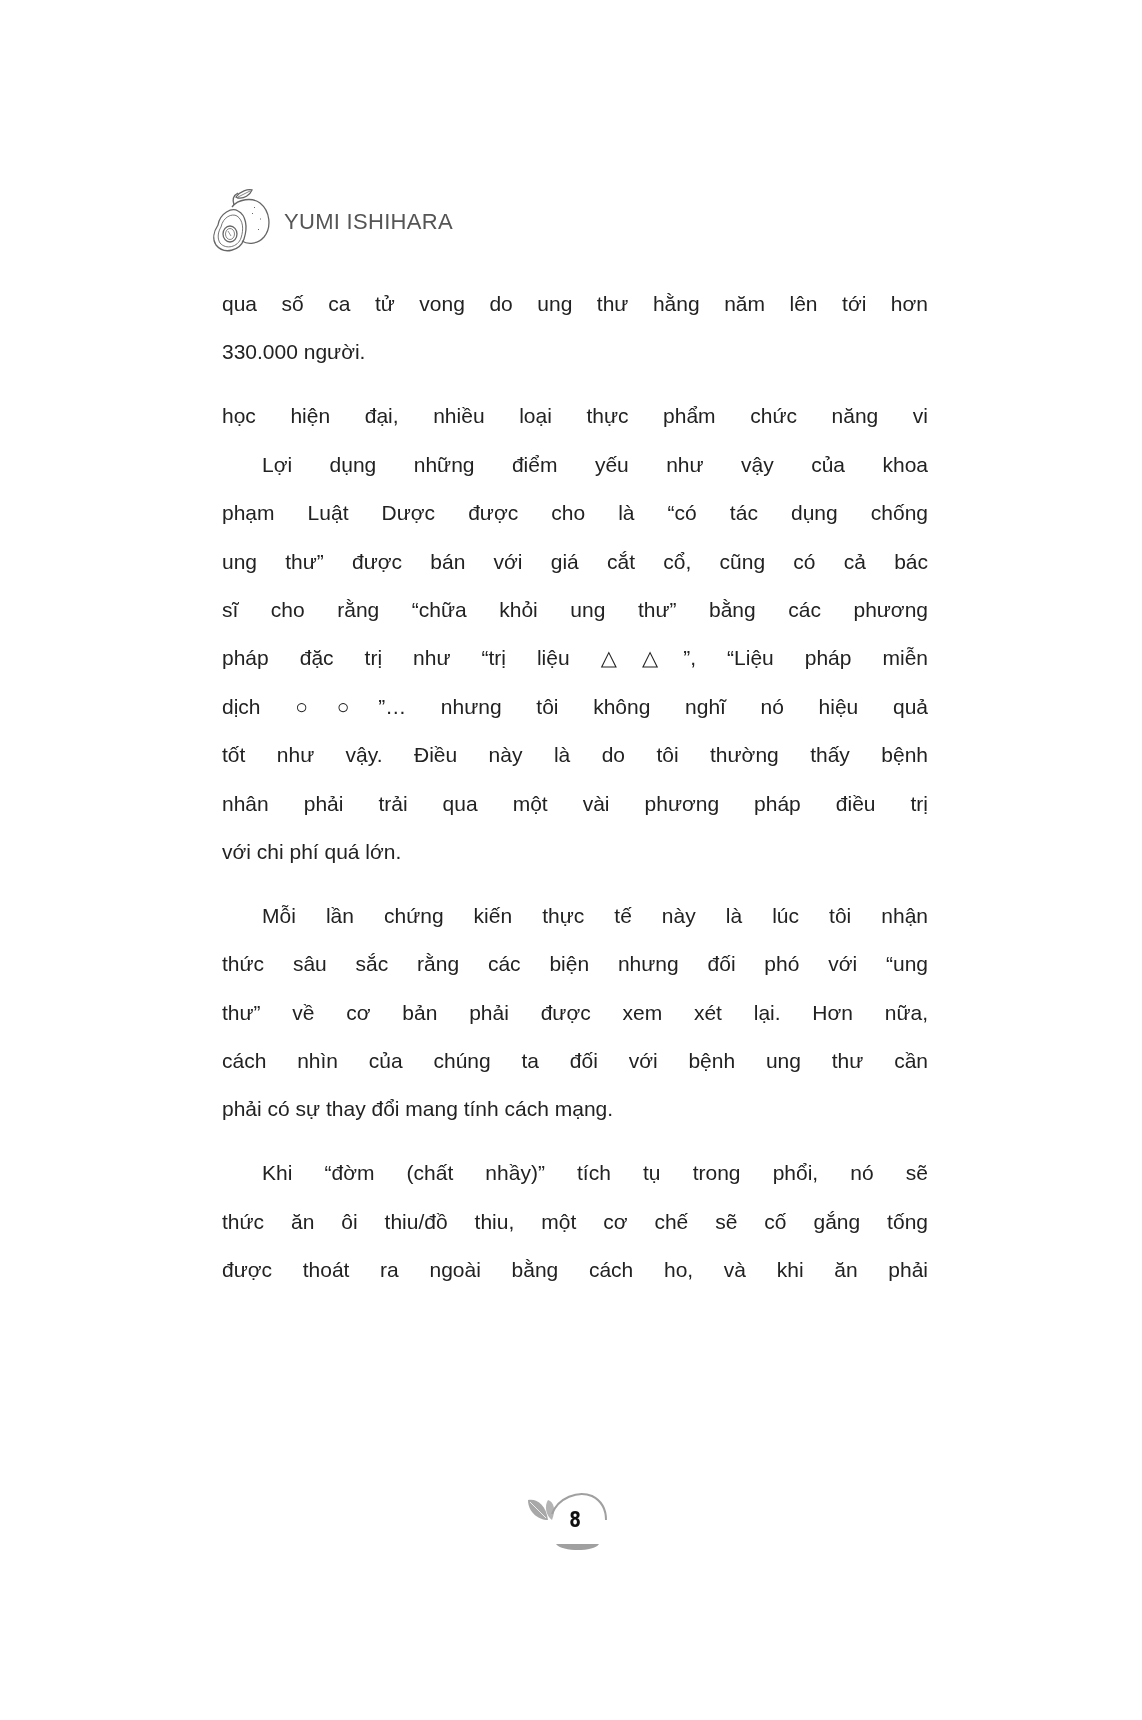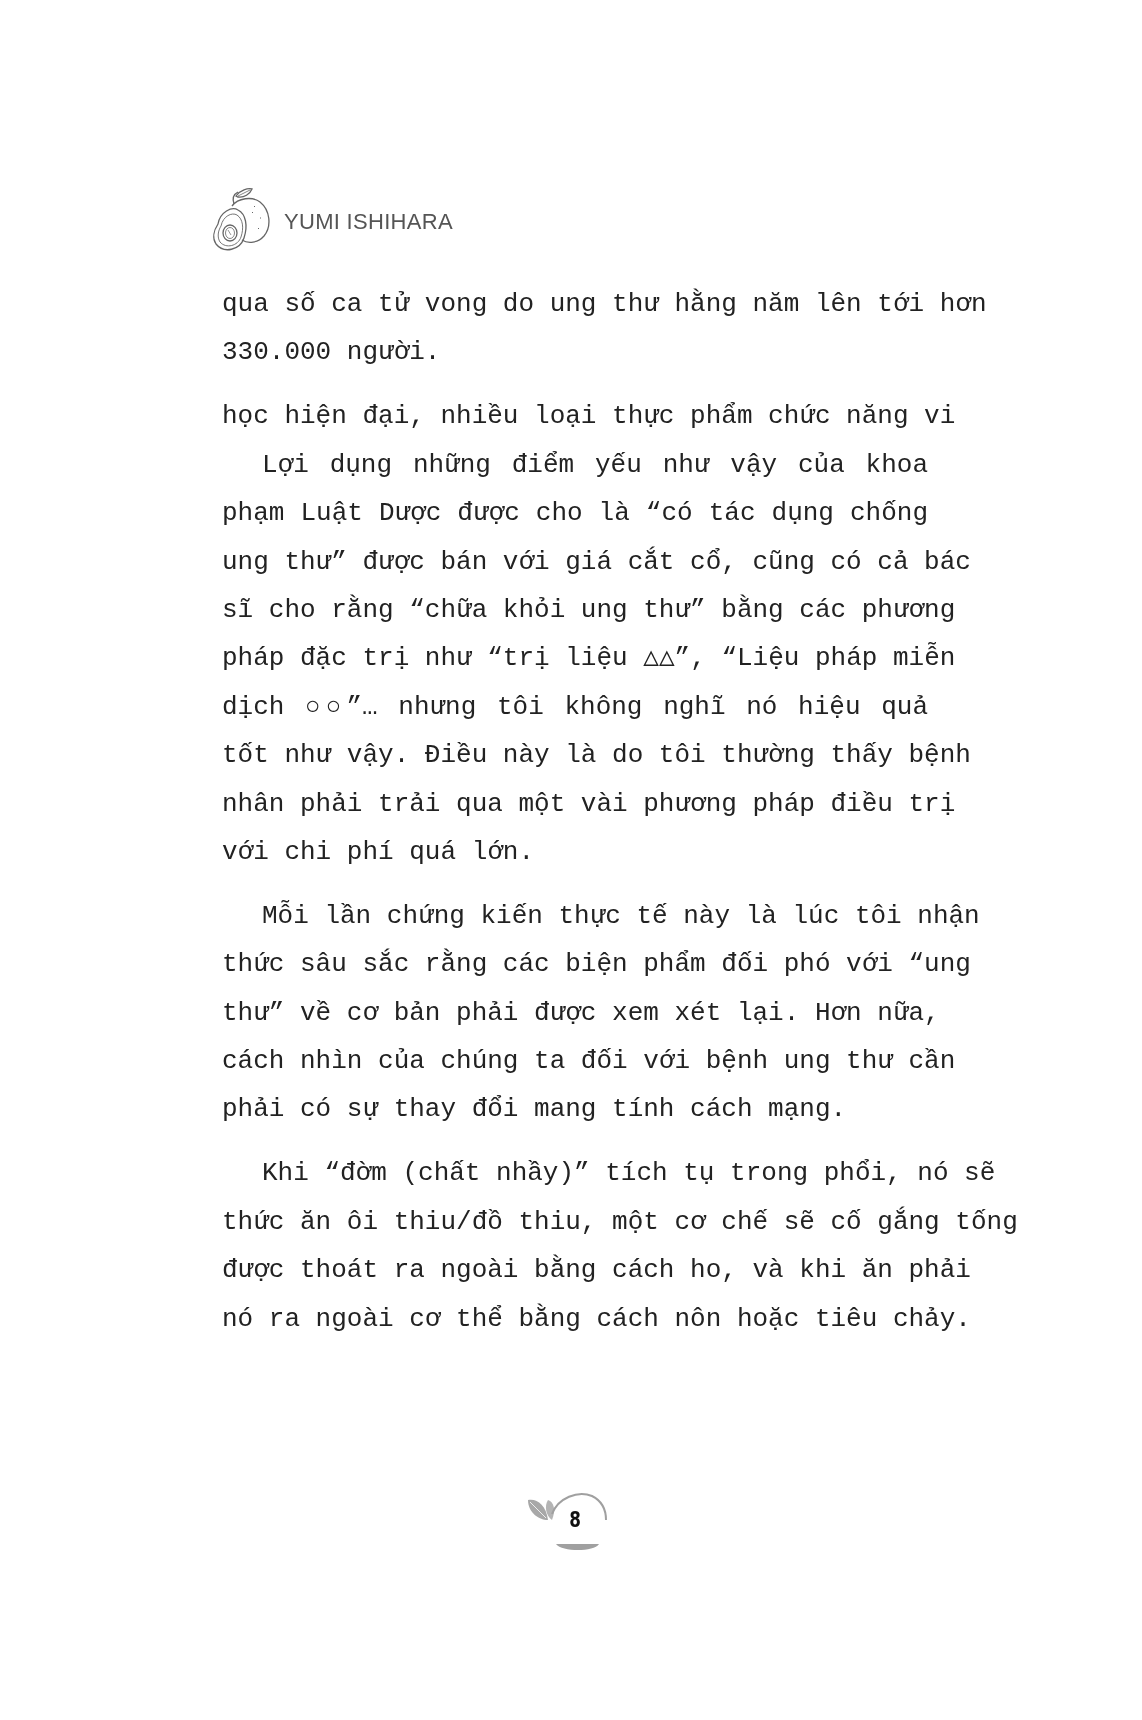--- a/index.html
+++ b/index.html
@@ -1,20 +1,20 @@
 <!DOCTYPE html>
 <html><head>
 <meta charset="utf-8">
 <style>
   html, body { margin:0; padding:0; }
   body { width:1142px; height:1720px; background:#ffffff; position:relative; overflow:hidden; }
-  .header { position:absolute; left:208px; top:186px; height:72px; display:flex; align-items:flex-start; }
+  .header { position:absolute; left:208px; top:186px; height:72px; display:flex; align-items:center; }
   .header svg { width:66px; height:70px; display:block; }
   .header-title { position:absolute; left:76px; top:23px; font-family:"Liberation Sans", sans-serif; font-size:22px; color:#555; letter-spacing:0.3px; white-space:nowrap; }
-  .body-text { position:absolute; left:222px; top:280px; width:706px; font-family:Liberation Mono, monospace; font-size:26px; color:#222; }
+  .body-text { position:absolute; left:222px; top:280px; width:706px; font-family:Liberation Sans, sans-serif; font-size:21px; color:#222; }
   .line { height:48.4px; line-height:48.4px; white-space:nowrap; text-align:justify; text-align-last:justify; }
   .line.last { text-align-last:left; }
   .line.indent { padding-left:40px; }
   .para { margin-bottom:15.6px; }
   .folio { position:absolute; left:522px; top:1486px; width:90px; height:72px; }
   .folio svg { position:absolute; left:0; top:0; }
   .folio-num { position:absolute; left:40px; top:22px; width:26px; text-align:center; font-family:"DejaVu Sans", sans-serif; font-weight:bold; font-size:21px; color:#111; transform:scaleX(0.8); }
 </style>
 </head>
 <body>
@@ -52,30 +52,29 @@
     <div class="line">ung thư” được bán với giá cắt cổ, cũng có cả bác</div>
     <div class="line">sĩ cho rằng “chữa khỏi ung thư” bằng các phương</div>
     <div class="line">pháp đặc trị như “trị liệu △△”, “Liệu pháp miễn</div>
     <div class="line">dịch ○○”… nhưng tôi không nghĩ nó hiệu quả</div>
     <div class="line">tốt như vậy. Điều này là do tôi thường thấy bệnh</div>
     <div class="line">nhân phải trải qua một vài phương pháp điều trị</div>
     <div class="line last">với chi phí quá lớn.</div>
   </div>
   <div class="para">
     <div class="line indent">Mỗi lần chứng kiến thực tế này là lúc tôi nhận</div>
-    <div class="line">thức sâu sắc rằng các biện phẩm đối phó với “ung</div>
+    <div class="line">thức sâu sắc rằng các biện nhưng đối phó với “ung</div>
     <div class="line">thư” về cơ bản phải được xem xét lại. Hơn nữa,</div>
     <div class="line">cách nhìn của chúng ta đối với bệnh ung thư cần</div>
     <div class="line last">phải có sự thay đổi mang tính cách mạng.</div>
   </div>
   <div class="para">
     <div class="line indent">Khi “đờm (chất nhầy)” tích tụ trong phổi, nó sẽ</div>
     <div class="line">thức ăn ôi thiu/đồ thiu, một cơ chế sẽ cố gắng tống</div>
     <div class="line">được thoát ra ngoài bằng cách ho, và khi ăn phải</div>
-    <div class="line">nó ra ngoài cơ thể bằng cách nôn hoặc tiêu chảy.</div>
   </div>
 </div>
 
 <div class="folio">
   <svg width="90" height="72" viewBox="0 0 90 72">
 
     <path d="M6 14 C14 12, 24 18, 26 34 C16 34, 6 26, 6 14 Z" fill="#a8a8a8"></path>
     <path d="M26 14 C32 16, 34 24, 30 34 C24 30, 22 20, 26 14 Z" fill="#b4b4b4"></path>
     <path d="M8 16 L24 32" stroke="#fff" stroke-width="0.8"></path>
 

